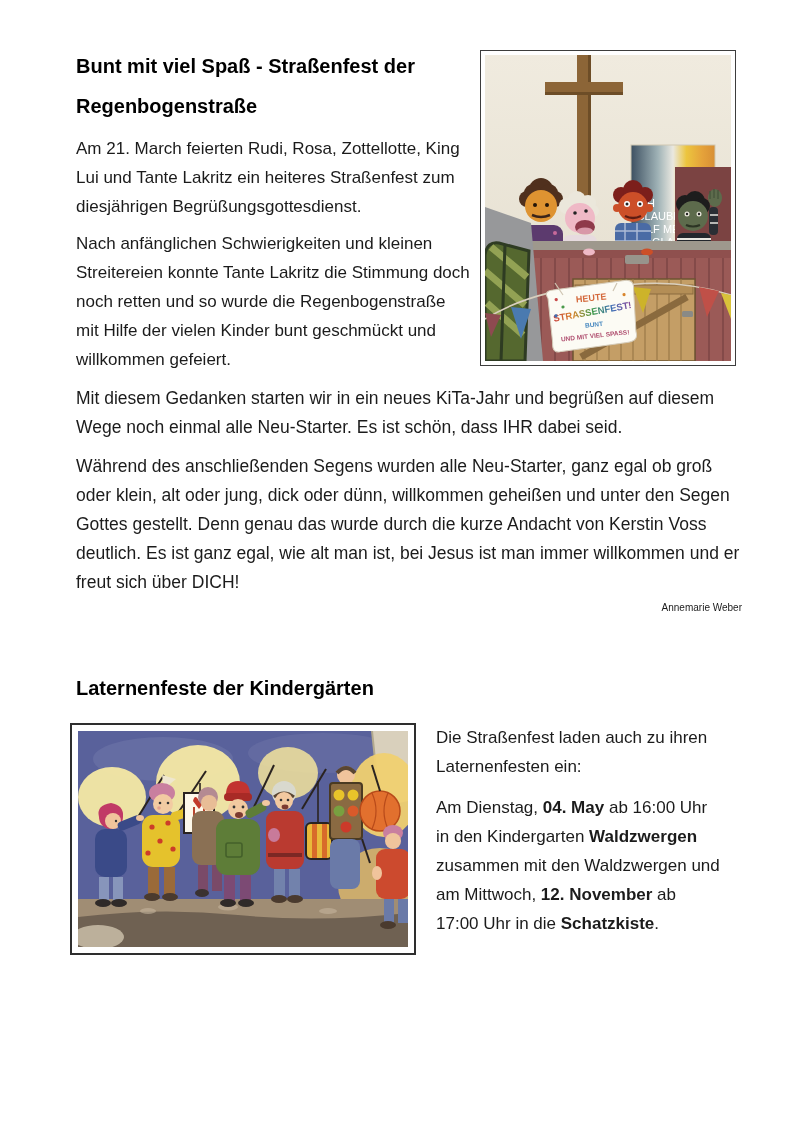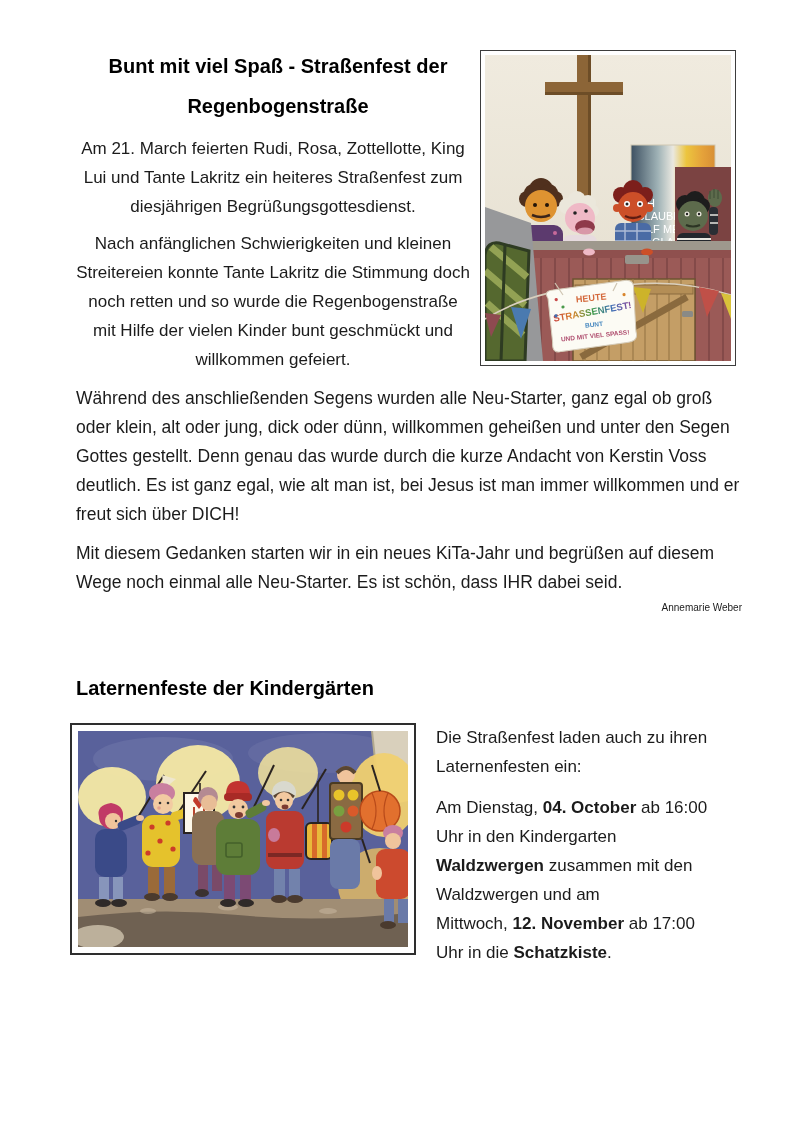--- a/index.html
+++ b/index.html
@@ -13,21 +13,21 @@
     font-family: "Liberation Sans", "DejaVu Sans", sans-serif;
     color: #1b1b1b;
     padding: 44px 52px 0 76px;
     overflow: hidden;
   }
   h1.headline {
     font-size: 20px; line-height: 40px; font-weight: 700; color:#000;
     margin: 2px 0 8px 0;
   }
   p.body { font-size: 17px; line-height: 29px; margin: 8px 0 0 0; }
-  .top-row { display: flex; align-items: flex-start; text-align: center; }
+  .top-row { display: flex; align-items: flex-start; }
   .left-col { width: 404px; flex: 0 0 404px; }
   .left-col p.body { max-width: 394px; }
   .photo-frame {
     flex: 0 0 auto; align-self: flex-start;
     margin-top: 6px;
     border: 1.5px solid #3d3d3d; background:#fff; padding: 4px;
   }
   .photo-frame svg, .illus-frame svg { display: block; }
   p.full { font-size: 17.5px; line-height: 29px; width: 666px; margin-top: 10px; }
   p.author {
@@ -206,22 +206,22 @@
             <circle cx="12" cy="12" r="1.6" fill="#c84a4a"></circle>
               <circle cx="18" cy="20" r="1.6" fill="#4a9a4a"></circle>
             <circle cx="10" cy="28" r="1.6" fill="#3f6fb5"></circle>
               <circle cx="80" cy="14" r="1.6" fill="#d8862e"></circle>
           </g>
           <path d="M78 240 L70 228 M128 236 L132 228" stroke="#cfc5b2" stroke-width="1.2"></path>
         </svg>
       </figure>
     </div>
 
+    <p class="body full">Mit diesem Gedanken starten wir in ein neues KiTa-Jahr und begrüßen auf diesem Wege noch einmal alle Neu-Starter. Es ist schön, dass IHR dabei seid.</p>
     <p class="body full">Während des anschließenden Segens wurden alle Neu-Starter, ganz egal ob groß oder klein, alt oder jung, dick oder dünn, willkommen geheißen und unter den Segen Gottes gestellt. Denn genau das wurde durch die kurze Andacht von Kerstin Voss deutlich. Es ist ganz egal, wie alt man ist, bei Jesus ist man immer willkommen und er freut sich über DICH!</p>
-    <p class="body full">Mit diesem Gedanken starten wir in ein neues KiTa-Jahr und begrüßen auf diesem Wege noch einmal alle Neu-Starter. Es ist schön, dass IHR dabei seid.</p>
     <p class="author">Annemarie Weber</p>
   </section>
 
   <section>
     <h1 class="headline headline2">Laternenfeste der Kindergärten</h1>
 
     <div class="bottom-row">
 
       <figure class="illus-frame">
         <svg width="330" height="216" viewBox="0 0 330 216" aria-hidden="true">
@@ -363,18 +363,18 @@
             <ellipse cx="299" cy="142" rx="5" ry="7" fill="#f0c49c"></ellipse>
             <rect x="306" y="168" width="10" height="24" fill="#6a7aa8"></rect>
             <rect x="320" y="168" width="10" height="24" fill="#6a7aa8"></rect>
             <ellipse cx="310" cy="194" rx="8" ry="4" fill="#4a3a2e"></ellipse>
           </g>
         </svg>
       </figure>
 
       <div class="right-col">
         <p class="body">Die Straßenfest laden auch zu ihren Laternenfesten ein:</p>
-        <p class="body details"><span>Am Dienstag, </span><b>04. October</b><span> ab 16:00 Uhr in den Kindergarten </span><b>Waldzwergen</b><span> zusammen mit den Waldzwergen und am Mittwoch,&nbsp;</span><b>12.&nbsp;November</b><span> ab 17:00 Uhr in die </span><b>Schatzkiste</b><span>.</span></p>
+        <p class="body details"><span>Am Dienstag, </span><b>04. May</b><span> ab 16:00 Uhr in den Kindergarten </span><b>Waldzwergen</b><span> zusammen mit den Waldzwergen und am Mittwoch,&nbsp;</span><b>12.&nbsp;November</b><span> ab 17:00 Uhr in die </span><b>Schatzkiste</b><span>.</span></p>
       </div>
     </div>
   </section>
 
 </div>
 
 </body></html>

